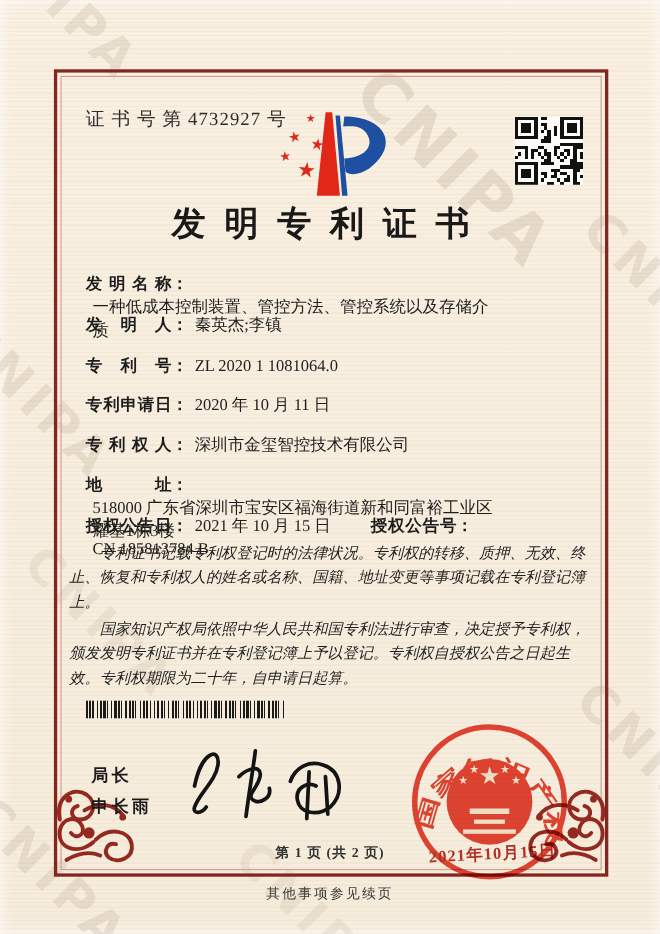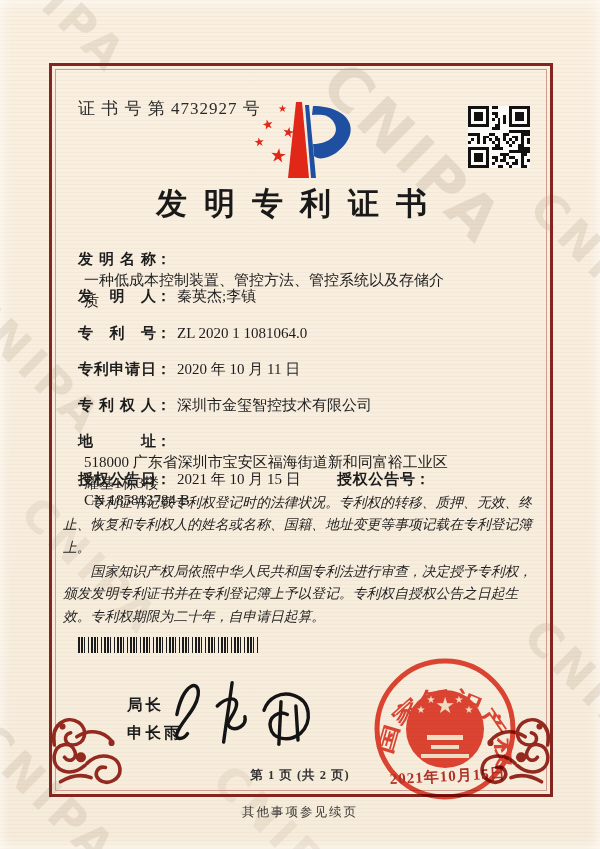--- a/index.html
+++ b/index.html
@@ -65,21 +65,21 @@
   .paras p { text-indent: 2em; font-style: italic; margin-bottom: 2px; }
   
   .barcode {
     position:absolute; left:78px; top:637px; width:181px; height:16px;
     background-image: repeating-linear-gradient(90deg,
       #1b1b1b 0 2px, transparent 2px 3px,
       #1b1b1b 3px 5px, transparent 5px 6px,
       #1b1b1b 6px 7px, transparent 7px 10px,
       #1b1b1b 10px 11px, transparent 11px 13px);
   }
-  .signer { position:absolute; left:83px; font-size:15.5px; font-weight:700; letter-spacing:3px; color:#1b1b1b;margin-left:44px; }
+  .signer { position:absolute; left:83px; font-size:15.5px; font-weight:700; letter-spacing:3px; color:#1b1b1b; }
   .page-num { position:absolute; left:0; right:0; top:767px; text-align:center; font-size:12.5px; letter-spacing:1px; color:#333;font-weight:bold; }
   .cont-note { position:absolute; left:0; right:0; top:804px; text-align:center; font-size:12.5px; letter-spacing:2px; color:#3a3a3a; }
   .flourish { position:absolute; width:92px; height:92px; }
   .seal-svg { position:absolute; left:353px; top:655px; width:190px; height:160px; opacity:.93; mix-blend-mode:multiply; }
   .sig-svg { position:absolute; left:162px; top:674px; width:170px; height:80px; }
 </style>
 </head>
 <body>
 
 <div class="page">

